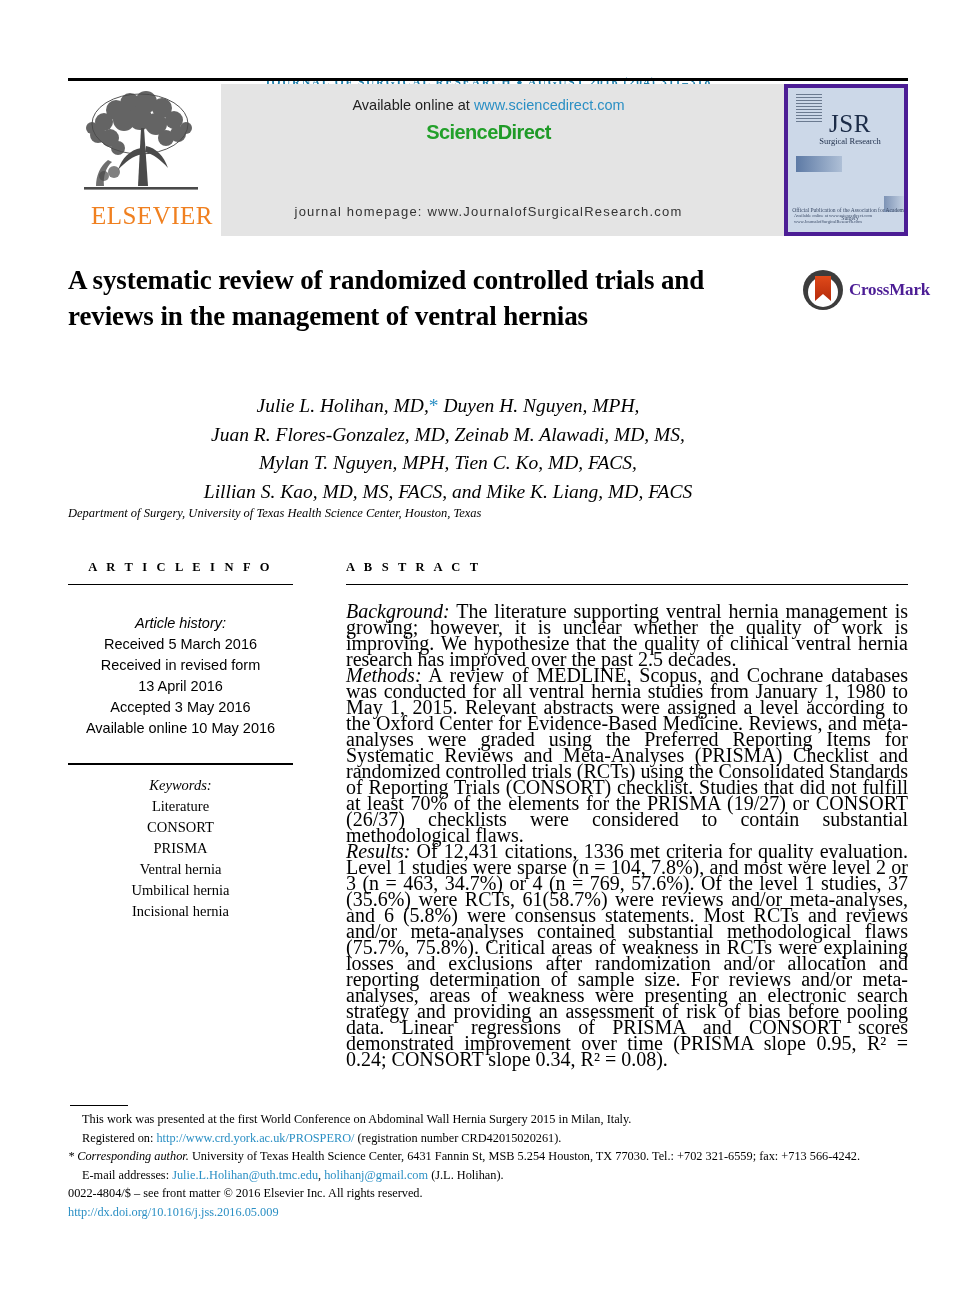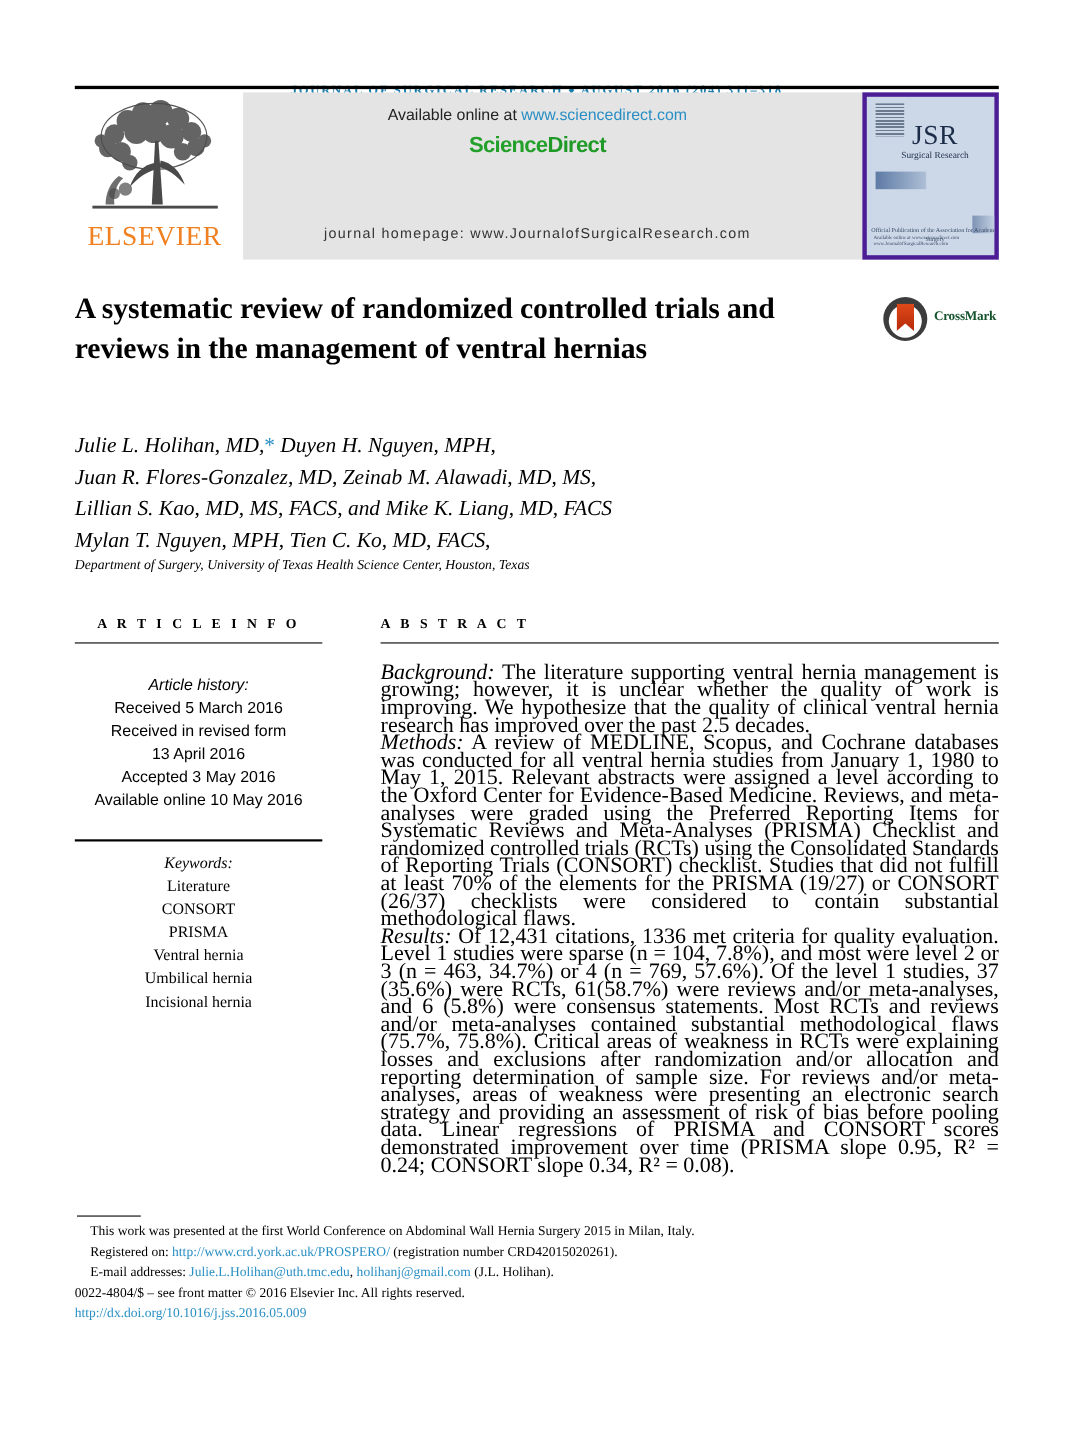--- a/index.html
+++ b/index.html
@@ -61,21 +61,21 @@
   }
   .elsevier-tree {
     position: absolute;
     left: 10px; top: 4px;
     width: 126px; height: 116px;
   }
   .elsevier-word {
     position: absolute;
     left: 0; top: 118px;
     width: 145px;
-    text-align: center;
+    text-align: right;
     color: #f08020;
     font-family: "Liberation Serif", serif;
     font-size: 25px;
     letter-spacing: 0.5px;
   }
 
   .sd-band {
     position: absolute;
     left: 153px; top: 0;
     width: 604px;
@@ -217,35 +217,36 @@
     position: absolute;
     left: 12px; top: 6px;
     width: 16px; height: 25px;
     background: linear-gradient(180deg,#e04a1a,#b52a0a);
     clip-path: polygon(0 0,100% 0,100% 100%,50% 72%,0 100%);
   }
   .cm-text {
     position: absolute;
     left: 46px; top: 12px;
     font-family: "Liberation Serif", serif;
-    font-size: 12px;
+    font-size: 17px;
     font-weight: bold;
-    color: #14532d;
+    color: #4c1d95;
     letter-spacing: -0.2px;
   }
 
   
   .authors {
     position: absolute;
     left: 68px; top: 392px;
     width: 760px;
     font-family: "Liberation Serif", serif;
     font-style: italic;
     font-size: 19.5px;
     line-height: 28.5px;
+    text-align: center;
   }
   .authors .star { color: #2a8fc4; font-style: normal; }
   .affil {
     position: absolute;
     left: 68px; top: 506px;
     width: 760px;
     font-family: "Liberation Serif", serif;
     font-style: italic;
     font-size: 12.5px;
   }
@@ -400,22 +401,22 @@
     <div class="cm-circle">
       <div class="cm-inner"></div>
       <div class="cm-ribbon"></div>
     </div>
     <div class="cm-text">CrossMark</div>
   </div>
 
   <div class="authors">
     <div><span>Julie L. Holihan, MD,</span><span class="star">*</span><span> Duyen H. Nguyen, MPH,</span></div>
     <div>Juan R. Flores-Gonzalez, MD, Zeinab M. Alawadi, MD, MS,</div>
+    <div>Mylan T. Nguyen, MPH, Tien C. Ko, MD, FACS,</div>
     <div>Lillian S. Kao, MD, MS, FACS, and Mike K. Liang, MD, FACS</div>
-    <div>Mylan T. Nguyen, MPH, Tien C. Ko, MD, FACS,</div>
   </div>
   <div class="affil">Department of Surgery, University of Texas Health Science Center, Houston, Texas</div>
 
   <div class="col-left">
     <div class="sec-head">A R T I C L E   I N F O</div>
     <div class="hr-thin"></div>
 
     <div class="info-block">
       <div class="lead">Article history:</div>
       <div>Received 5 March 2016</div>
@@ -447,18 +448,19 @@
       <p><span class="lead">Background:</span><span> The literature supporting ventral hernia management is growing; however, it is unclear whether the quality of work is improving. We hypothesize that the quality of clinical ventral hernia research has improved over the past 2.5 decades.</span></p>
       <p><span class="lead">Methods:</span><span> A review of MEDLINE, Scopus, and Cochrane databases was conducted for all ventral hernia studies from January 1, 1980 to May 1, 2015. Relevant abstracts were assigned a level according to the Oxford Center for Evidence-Based Medicine. Reviews, and meta-analyses were graded using the Preferred Reporting Items for Systematic Reviews and Meta-Analyses (PRISMA) Checklist and randomized controlled trials (RCTs) using the Consolidated Standards of Reporting Trials (CONSORT) checklist. Studies that did not fulfill at least 70% of the elements for the PRISMA (19/27) or CONSORT (26/37) checklists were considered to contain substantial methodological flaws.</span></p>
       <p><span class="lead">Results:</span><span> Of 12,431 citations, 1336 met criteria for quality evaluation. Level 1 studies were sparse (n = 104, 7.8%), and most were level 2 or 3 (n = 463, 34.7%) or 4 (n = 769, 57.6%). Of the level 1 studies, 37 (35.6%) were RCTs, 61(58.7%) were reviews and/or meta-analyses, and 6 (5.8%) were consensus statements. Most RCTs and reviews and/or meta-analyses contained substantial methodological flaws (75.7%, 75.8%). Critical areas of weakness in RCTs were explaining losses and exclusions after randomization and/or allocation and reporting determination of sample size. For reviews and/or meta-analyses, areas of weakness were presenting an electronic search strategy and providing an assessment of risk of bias before pooling data. Linear regressions of PRISMA and CONSORT scores demonstrated improvement over time (PRISMA slope 0.95, R² = 0.24; CONSORT slope 0.34, R² = 0.08).</span></p>
     </div>
   </div>
 
   <div class="foot-rule"></div>
   <div class="footnotes">
     <p class="indent">This work was presented at the first World Conference on Abdominal Wall Hernia Surgery 2015 in Milan, Italy.</p>
     <p class="indent"><span>Registered on: </span><span class="lnk">http://www.crd.york.ac.uk/PROSPERO/</span><span> (registration number CRD42015020261).</span></p>
+    <p><span class="ital">*</span><span class="ital"> Corresponding author.</span><span> University of Texas Health Science Center, 6431 Fannin St, MSB 5.254 Houston, TX 77030. Tel.: +702 321-6559; fax: +713 566-4242.</span></p>
     <p class="indent"><span>E-mail addresses: </span><span class="lnk">Julie.L.Holihan@uth.tmc.edu</span><span>, </span><span class="lnk">holihanj@gmail.com</span><span> (J.L. Holihan).</span></p>
     <p>0022-4804/$ – see front matter © 2016 Elsevier Inc. All rights reserved.</p>
     <p class="doi">http://dx.doi.org/10.1016/j.jss.2016.05.009</p>
   </div>
 
 </div>
 
 </body></html>

